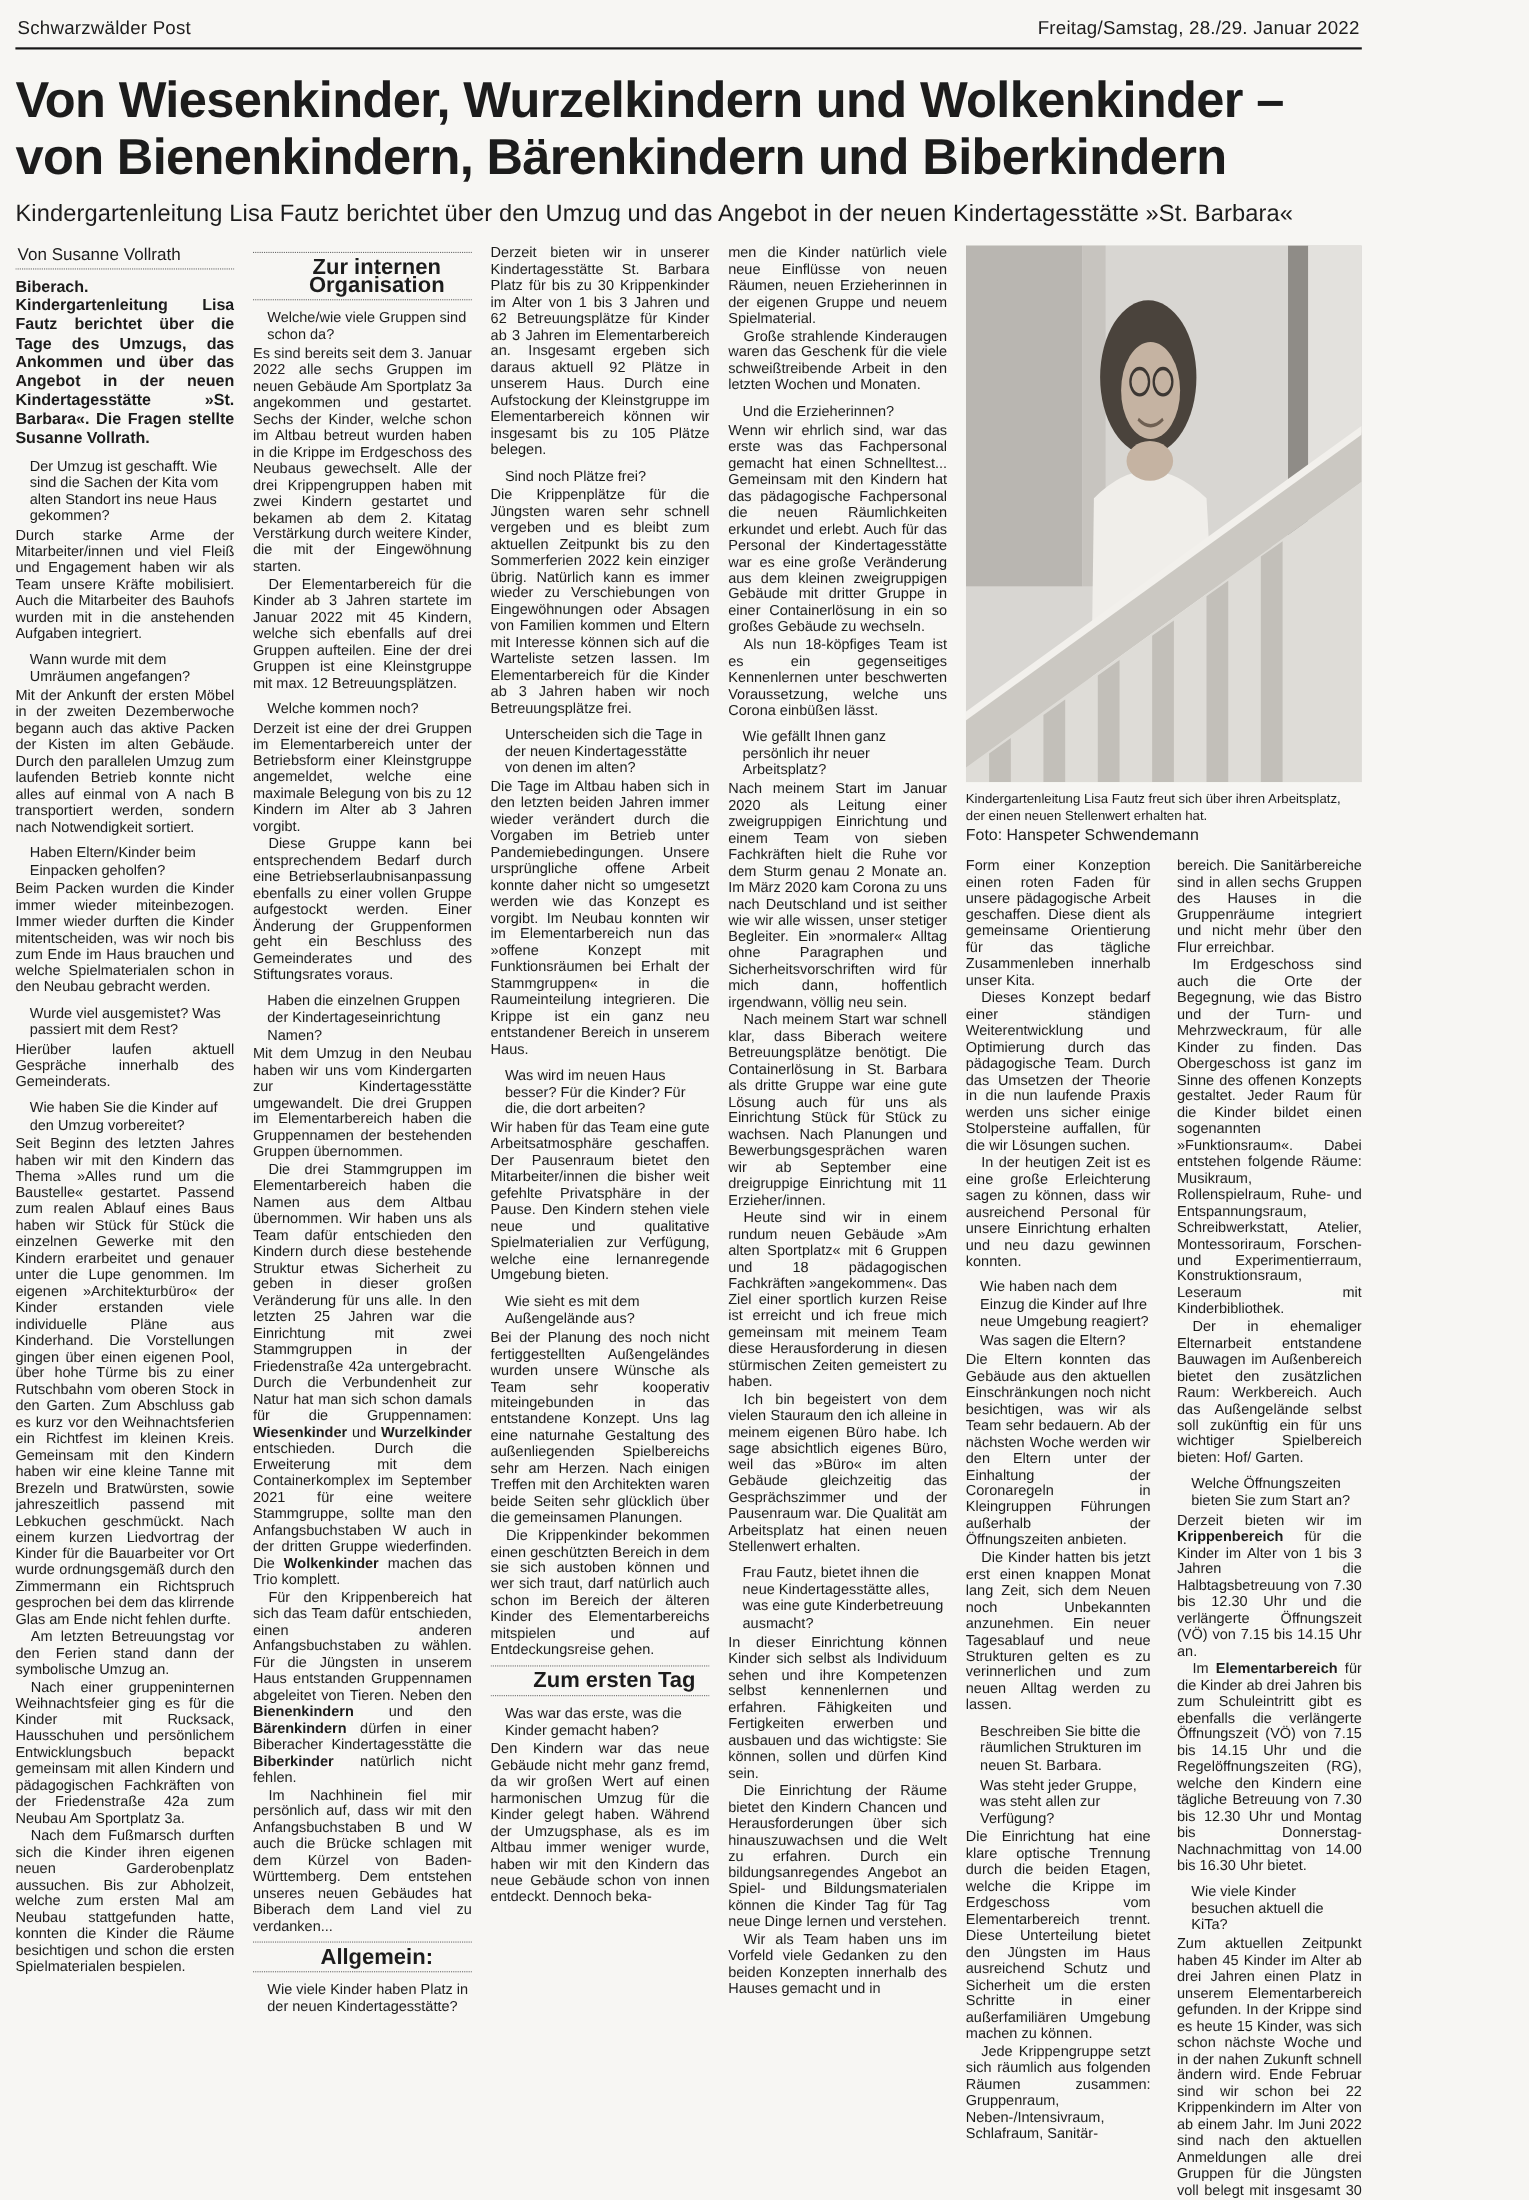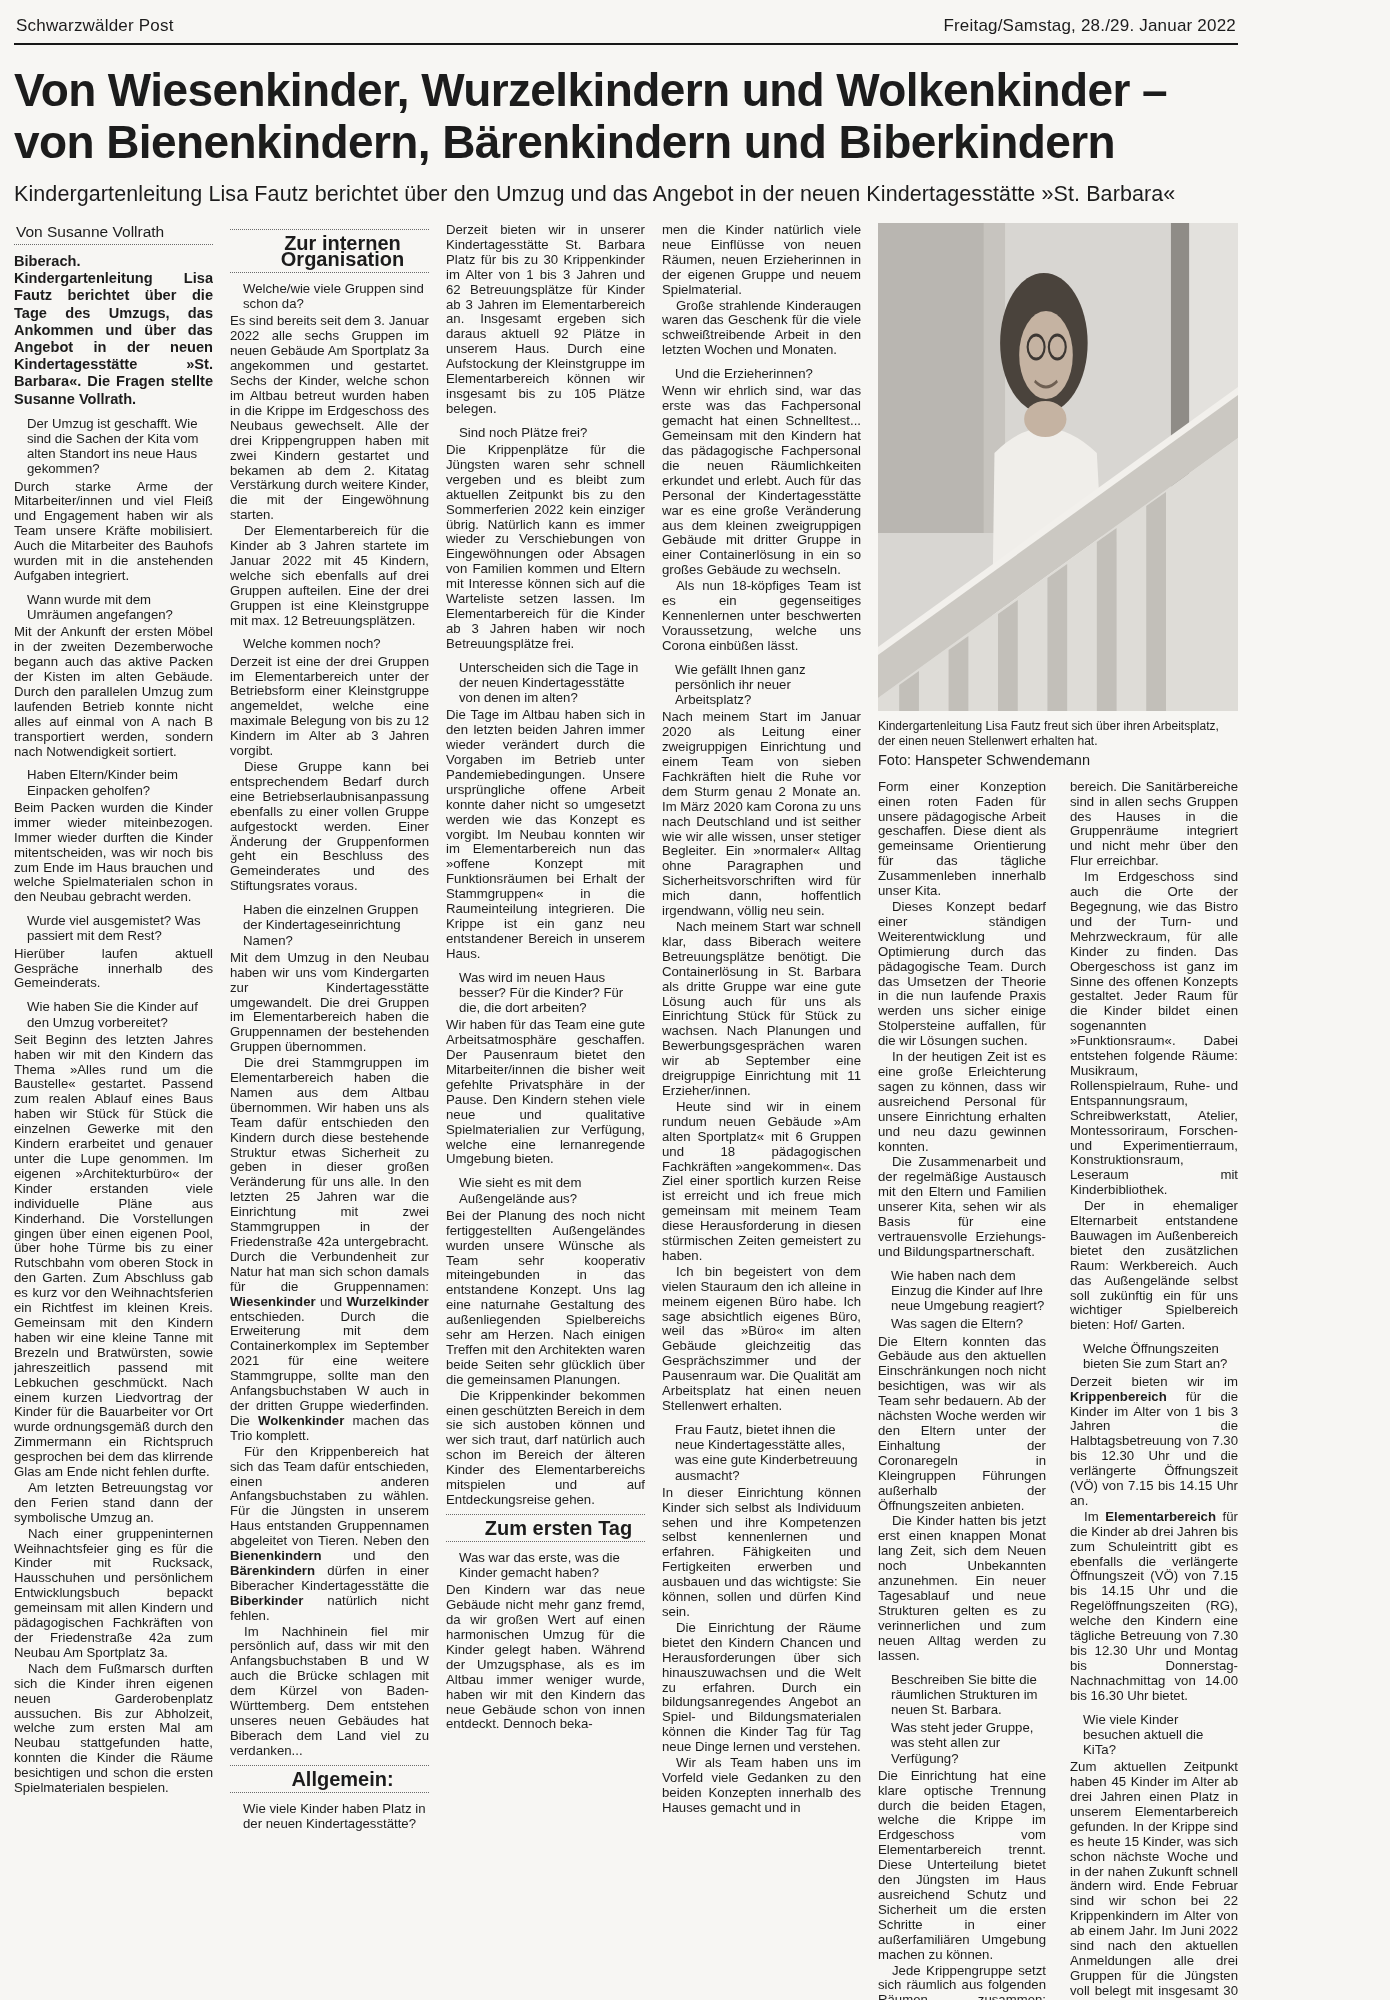--- a/index.html
+++ b/index.html
@@ -155,21 +155,20 @@
           </g>
         </svg>
       </div>
       <div class="caption blk">Kindergartenleitung Lisa Fautz freut sich über ihren Arbeitsplatz, der einen neuen Stellenwert erhalten hat.</div>
       <div class="credit">Foto: Hanspeter Schwendemann</div>
       <div class="rcols">
         <div class="rcol">
             <div class="blk p">Form einer Konzeption einen roten Faden für unsere pädagogische Arbeit geschaffen. Diese dient als gemeinsame Orientierung für das tägliche Zusammenleben innerhalb unser Kita.</div>
             <div class="blk pi">Dieses Konzept bedarf einer ständigen Weiterentwicklung und Optimierung durch das pädagogische Team. Durch das Umsetzen der Theorie in die nun laufende Praxis werden uns sicher einige Stolpersteine auffallen, für die wir Lösungen suchen.</div>
             <div class="blk pi">In der heutigen Zeit ist es eine große Erleichterung sagen zu können, dass wir ausreichend Personal für unsere Einrichtung erhalten und neu dazu gewinnen konnten.</div>
-            <div class="blk pi">Die Zusammenarbeit und der regelmäßige Austausch mit den Eltern und Familien unserer Kita, sehen wir als Basis für eine vertrauensvolle Erziehungs- und Bildungspartnerschaft.</div>
             <div class="blk q">Wie haben nach dem Einzug die Kinder auf Ihre neue Umgebung reagiert?</div>
             <div class="blk q">Was sagen die Eltern?</div>
             <div class="blk p">Die Eltern konnten das Gebäude aus den aktuellen Einschränkungen noch nicht besichtigen, was wir als Team sehr bedauern. Ab der nächsten Woche werden wir den Eltern unter der Einhaltung der Coronaregeln in Kleingruppen Führungen außerhalb der Öffnungszeiten anbieten.</div>
             <div class="blk pi">Die Kinder hatten bis jetzt erst einen knappen Monat lang Zeit, sich dem Neuen noch Unbekannten anzunehmen. Ein neuer Tagesablauf und neue Strukturen gelten es zu verinnerlichen und zum neuen Alltag werden zu lassen.</div>
             <div class="blk q">Beschreiben Sie bitte die räumlichen Strukturen im neuen St. Barbara.</div>
             <div class="blk q">Was steht jeder Gruppe, was steht allen zur Verfügung?</div>
             <div class="blk p">Die Einrichtung hat eine klare optische Trennung durch die beiden Etagen, welche die Krippe im Erdgeschoss vom Elementarbereich trennt. Diese Unterteilung bietet den Jüngsten im Haus ausreichend Schutz und Sicherheit um die ersten Schritte in einer außerfamiliären Umgebung machen zu können.</div>
             <div class="blk pi">Jede Krippengruppe setzt sich räumlich aus folgenden Räumen zusammen: Gruppenraum, Neben-/Intensivraum, Schlafraum, Sanitär-</div>
           </div>
         <div class="rcol">

